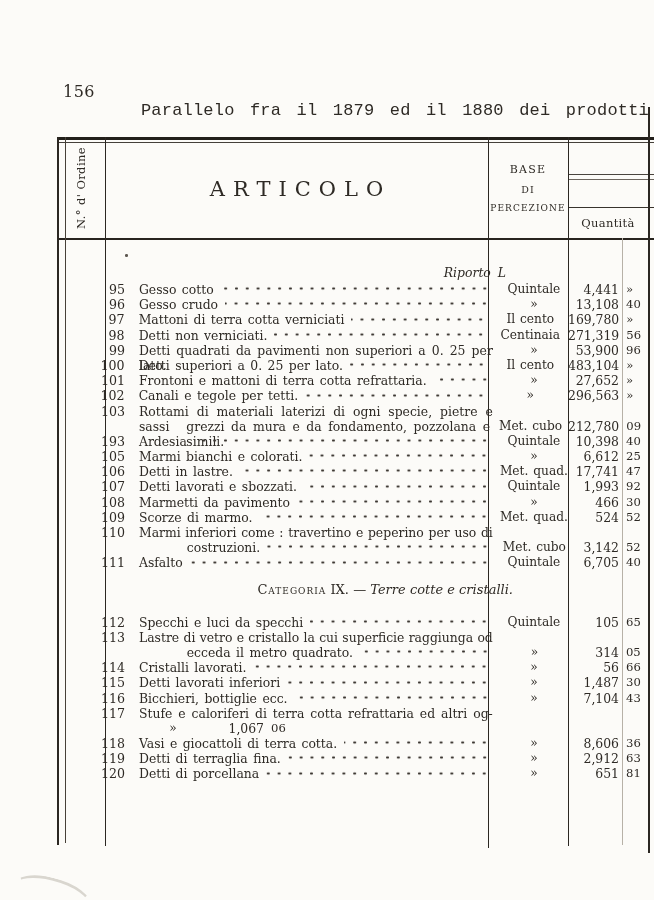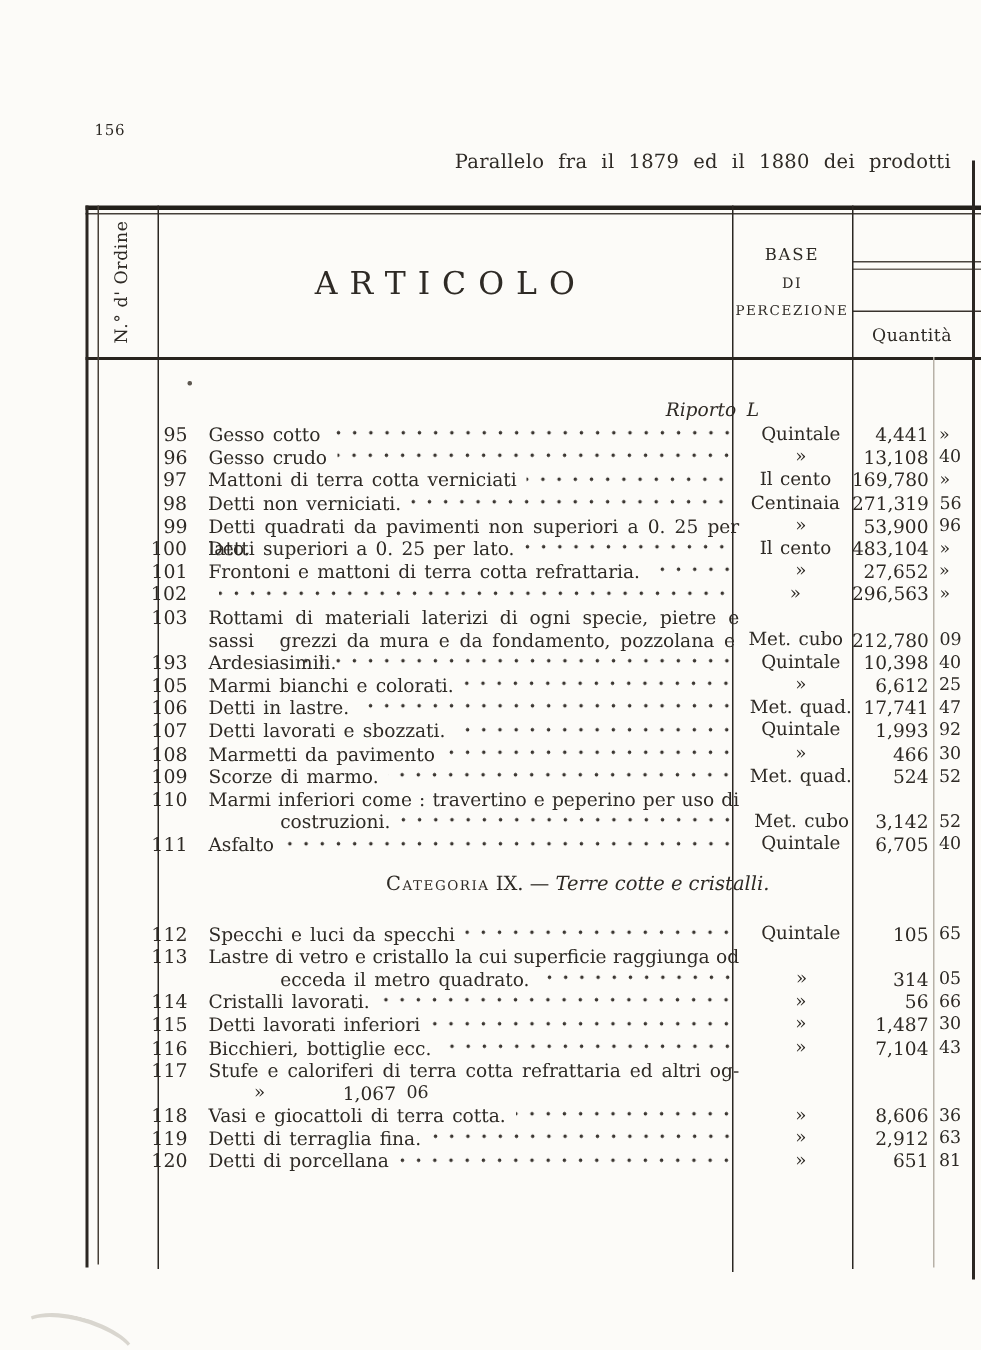--- a/index.html
+++ b/index.html
@@ -5,22 +5,22 @@
   html,body{margin:0;padding:0;}
   body{
     width:654px;height:900px;overflow:hidden;position:relative;
     background:#fcfbf8;
     font-family:"DejaVu Serif","Liberation Serif",serif;
     color:#2e2a25;
     -webkit-font-smoothing:antialiased;
   }
   .abs{position:absolute;}
   
-  .pagenum{left:63px;top:82px;font-size:10px;letter-spacing:.5px;}
-  .title{top:101px;right:20px;font-size:13px;word-spacing:5px;letter-spacing:.2px;white-space:nowrap;}
+  .pagenum{left:63px;top:82px;font-size:16px;letter-spacing:.5px;}
+  .title{top:101px;right:5px;font-size:17px;word-spacing:5px;letter-spacing:.2px;white-space:nowrap;font-family:Liberation Mono, monospace;}
   
   .table{left:57px;top:137px;width:597px;height:708px;}
   .hline{position:absolute;background:#28241f;}
   .vline{position:absolute;background:#2b2722;}
   .top1{left:0;top:0;width:597px;height:2.6px;background:#221f1a;}
   .top2{left:0;top:5px;width:597px;height:1px;background:#45403a;}
   .hdrbot{left:0;top:101px;width:597px;height:1.8px;}
   .qr1{left:511px;top:37px;width:86px;height:1px;background:#4a453f;}
   .qr2{left:511px;top:41.5px;width:86px;height:1px;background:#6b655e;}
   .qr3{left:511px;top:70px;width:86px;height:1.3px;background:#38332d;}
@@ -188,20 +188,21 @@
           </div>
           <div class="c-base">»</div>
           <div class="c-qty">
             <span class="qty-int">27,652</span>
             <span class="qty-cents">»</span>
           </div>
         </div>
         <div class="row">
           <div class="c-num">102</div>
           <div class="c-art fx">
+            <span class="txt">Canali e tegole per tetti.</span>
             <div class="leader"></div>
           </div>
           <div class="c-base">»</div>
           <div class="c-qty">
             <span class="qty-int">296,563</span>
             <span class="qty-cents">»</span>
           </div>
         </div>
         <div class="row">
           <div class="c-num">103</div>

